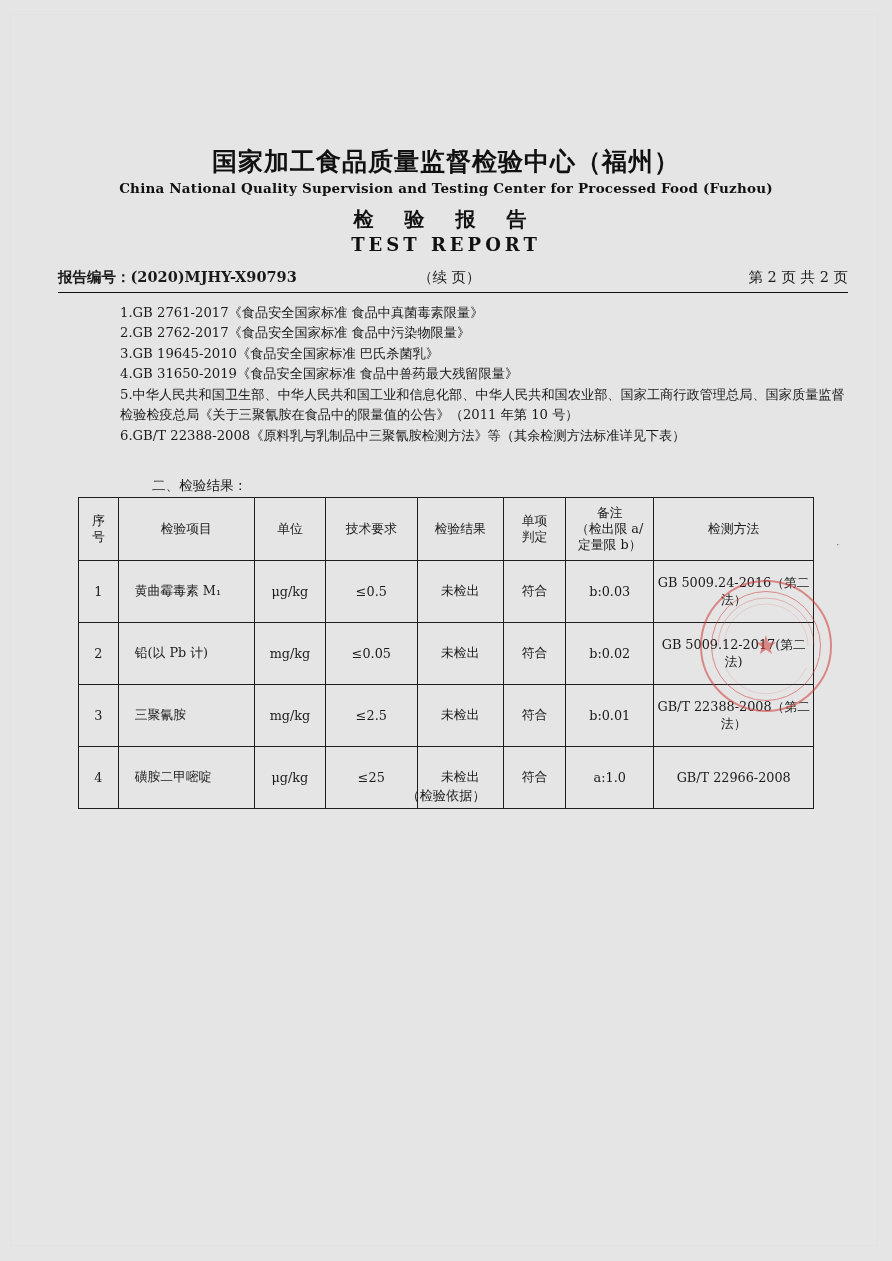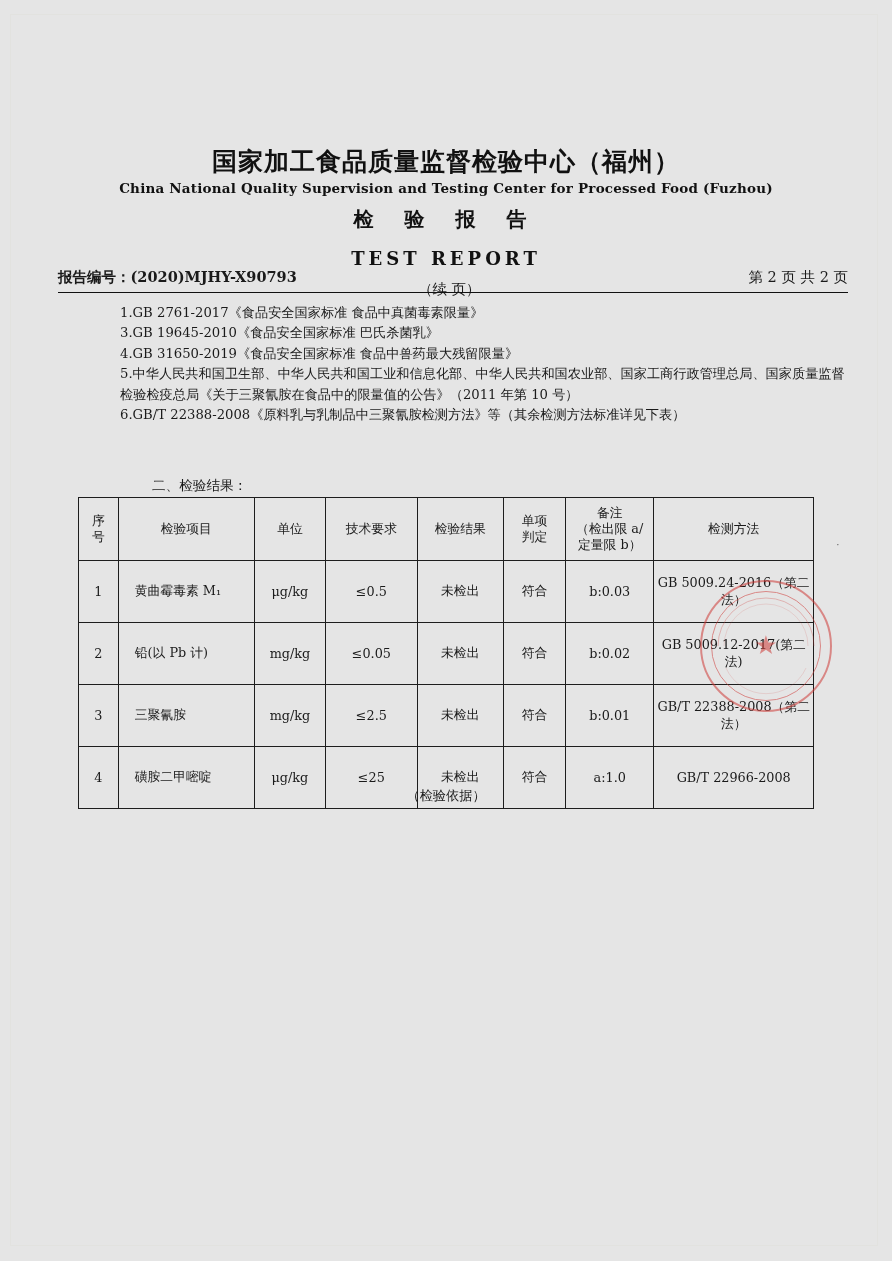--- a/index.html
+++ b/index.html
@@ -59,39 +59,38 @@
     font-size: 20px;
     letter-spacing: 12px;
     margin-top: 10px;
     color: #111;
   }
   .report-en {
     font-family: "DejaVu Serif", serif;
     font-weight: bold;
     font-size: 18px;
     letter-spacing: 4px;
-    margin-top: 15px;
+    margin-top: 1px;
     color: #111;
   }
   .meta-row {
     position: absolute;
     left: 58px; top: 268px;
     width: 790px;
     font-size: 14.5px;
     font-family: "DejaVu Serif", serif;
   }
   .meta-row .mr-left {
     position: absolute; left: 0; top: 0;
     white-space: nowrap;
     font-weight: bold;
   }
   .meta-row .mr-center {
     position: absolute; left: 360px; top: 0;
     white-space: nowrap;
-    margin-top: 12px;
   }
   .meta-row .mr-right {
     position: absolute; right: 0; top: 0;
     white-space: nowrap;
   }
   .rule {
     position: absolute;
     left: 58px; top: 292px;
     width: 790px;
     border-top: 1.6px solid #111;
@@ -209,20 +208,21 @@
 
   <div class="meta-row">
     <span class="mr-left"><span>报告编号：</span><span>(2020)MJHY-X90793</span></span>
     <span class="mr-center">（续 页）</span>
     <span class="mr-right">第 2 页  共 2 页</span>
   </div>
   <div class="rule"></div>
 
   <div class="basis">
     <div class="ln">1.GB 2761-2017《食品安全国家标准 食品中真菌毒素限量》</div>
+    <div class="ln">2.GB 2762-2017《食品安全国家标准 食品中污染物限量》</div>
     <div class="ln">3.GB 19645-2010《食品安全国家标准 巴氏杀菌乳》</div>
     <div class="ln">4.GB 31650-2019《食品安全国家标准 食品中兽药最大残留限量》</div>
     <div class="ln wrap">5.中华人民共和国卫生部、中华人民共和国工业和信息化部、中华人民共和国农业部、国家工商行政管理总局、国家质量监督检验检疫总局《关于三聚氰胺在食品中的限量值的公告》（2011 年第 10 号）</div>
     <div class="ln">6.GB/T 22388-2008《原料乳与乳制品中三聚氰胺检测方法》等（其余检测方法标准详见下表）</div>
   </div>
 
   <div class="results-label">二、检验结果：</div>
 
   <div class="tiny-mark">·</div>
 

